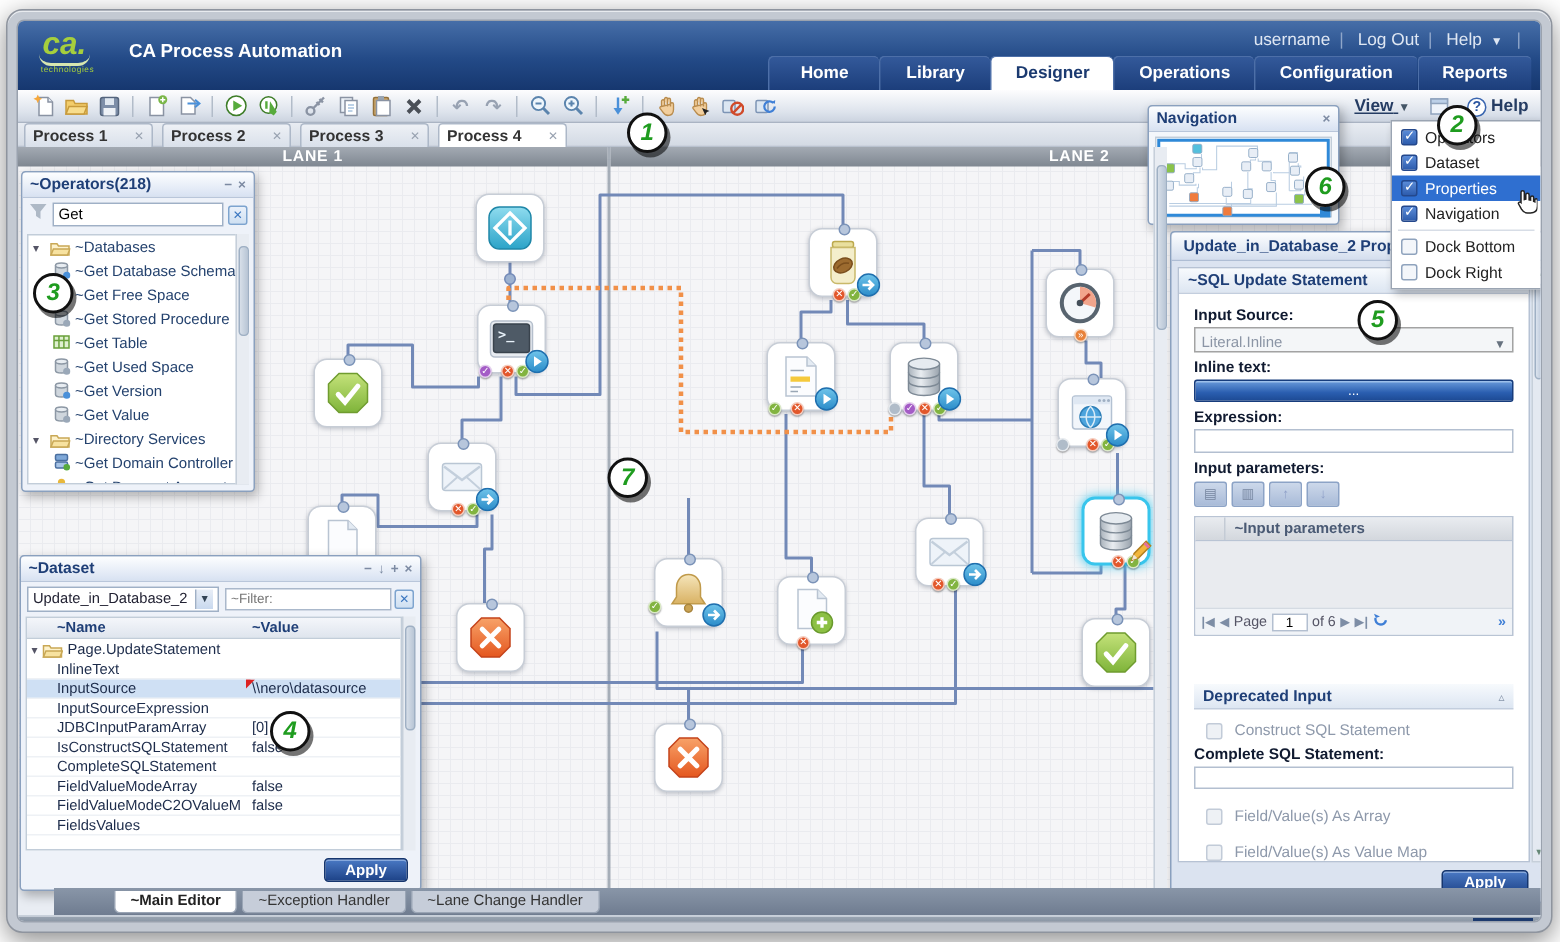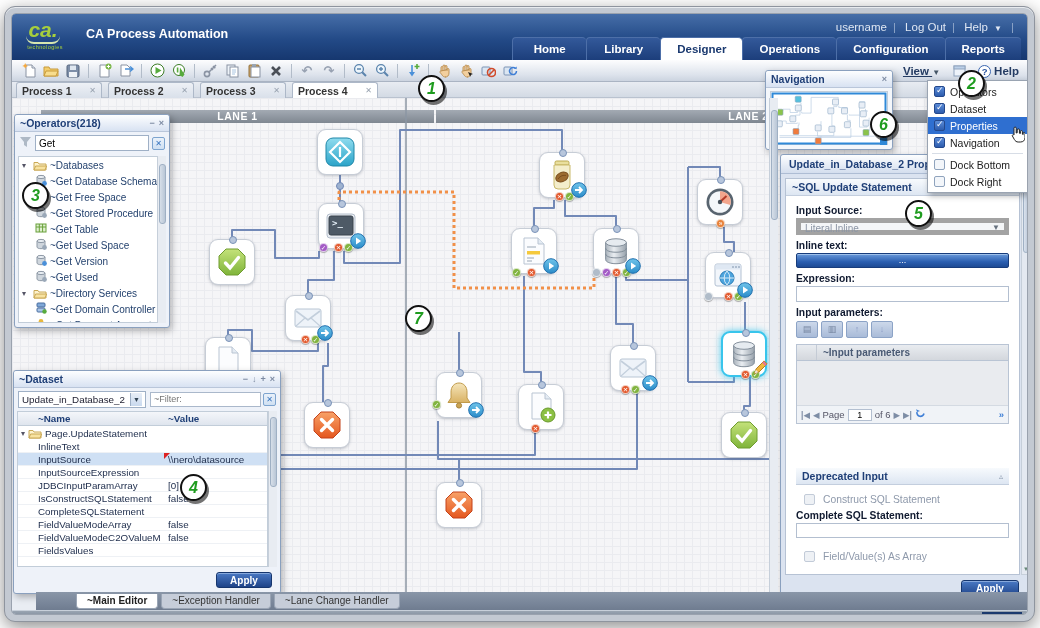--- a/index.html
+++ b/index.html
@@ -32,21 +32,21 @@
   .helpq{display:inline-flex;width:13px;height:13px;border-radius:50%;border:1.5px solid #3a66b0;color:#2a55a0;font-size:9.5px;font-weight:bold;align-items:center;justify-content:center;background:#fff;}
   .helplbl{font-size:11.5px;font-weight:bold;color:#253c63;display:flex;align-items:center;gap:3px;}
   
   .ptabs{position:absolute;left:0;top:68px;width:100%;height:16px;background:linear-gradient(#e8ecf2,#d3dae4);display:flex;padding-left:4px;border-bottom:1px solid #b9c2cf;}
   .ptab{width:86px;height:16px;margin-right:6px;background:linear-gradient(#eef1f6,#d9e0ea);border:1px solid #adb8c8;border-bottom:none;border-radius:3px 3px 0 0;font-size:10.5px;font-weight:bold;color:#333;display:flex;align-items:center;justify-content:space-between;padding:0 5px;}
   .ptab.active{background:#fff;}
   .ptab .x{color:#98a2b0;font-size:8px;}
   
   .canvas{position:absolute;left:0;top:84px;width:1020px;height:494px;background:#f5f5f7;
     background-image:linear-gradient(#eaebef 1px,transparent 1px),linear-gradient(90deg,#eaebef 1px,transparent 1px);background-size:8px 8px;overflow:hidden;}
-  .laneband{position:absolute;left:0;top:12px;height:13px;background:linear-gradient(#a3aab3,#7f8791);color:#fff;font-size:10.5px;font-weight:bold;text-align:center;line-height:13px;letter-spacing:.5px;margin-left:29px;}
+  .laneband{position:absolute;left:0;top:0;height:13px;background:linear-gradient(#a3aab3,#7f8791);color:#fff;font-size:10.5px;font-weight:bold;text-align:center;line-height:13px;letter-spacing:.5px;}
   .lanediv{position:absolute;top:0;bottom:0;width:2px;background:#8b95a3;opacity:.75;}
   svg.wires{position:absolute;left:0;top:0;}
   .node{position:absolute;width:46px;height:46px;background:#fff;border:1px solid #c7cdd6;border-radius:9px;box-shadow:0 1px 3px rgba(70,80,100,.3);display:flex;align-items:center;justify-content:center;}
   .node.sel{border:2px solid #38c5ec;box-shadow:0 0 7px rgba(56,197,236,.9);}
   .node .ic{width:32px;height:32px;}
   .nbadge{position:absolute;right:-3px;bottom:-1px;width:16px;height:16px;}
   .tport{position:absolute;top:-4px;left:19px;width:8px;height:8px;border-radius:50%;background:#b7c6dc;border:1px solid #7b93b8;}
   .bport{position:absolute;bottom:-4px;width:9px;height:9px;border-radius:50%;color:#fff;font-size:6.5px;line-height:8px;text-align:center;border:1px solid rgba(255,255,255,.7);box-shadow:0 1px 1px rgba(0,0,0,.3);}
   
   .panel{position:absolute;background:#eef2f9;border:1px solid #8aa0be;border-radius:3px;box-shadow:2px 3px 7px rgba(0,0,0,.28);}
@@ -94,37 +94,37 @@
   .cb.on:before{content:"✓";position:absolute;left:1px;top:-2px;color:#fff;font-size:9px;font-weight:bold;}
   .vsep{height:1px;background:#d7dde6;margin:2px 4px;}
   
   .props{left:768px;top:140px;width:254px;height:448px;background:#dbe3f0;}
   .propshdr{height:19px;background:linear-gradient(#fdfeff,#d4deee);border-bottom:1px solid #aebdd4;font-size:10.5px;font-weight:bold;color:#1f3f77;display:flex;align-items:center;padding:0 8px;border-radius:3px 3px 0 0;}
   .pbody{position:absolute;left:4px;top:23px;right:13px;bottom:26px;background:#fff;border:1px solid #b6c2d4;overflow:hidden;}
   .sechdr{height:17px;background:linear-gradient(#f7fafd,#dde6f2);border-bottom:1px solid #c3cede;font-size:10.5px;font-weight:bold;color:#1f3f77;display:flex;align-items:center;padding:0 6px;}
   .sechdr .caret{margin-left:auto;color:#8a98ac;font-size:8px;}
   .pform{padding:4px 10px 0 10px;}
   .flabel{font-size:10.3px;font-weight:bold;color:#101a30;margin:5px 0 2px;}
-  .fcombo{height:17px;background:#f4f6f8;border:5px solid #a3a3a3;color:#8b95a5;font-size:10px;display:flex;align-items:flex-start;padding:0 4px;}
+  .fcombo{height:17px;background:#f4f6f8;border:1px solid #a3a3a3;color:#8b95a5;font-size:10px;display:flex;align-items:flex-end;padding:0 4px;}
   .fcombo .car{margin-left:auto;color:#67727f;font-size:8px;}
   .bluebtn{height:15px;background:linear-gradient(#6a9ada,#2a5eb0 60%,#1d4a94);border:1px solid #173c7c;border-radius:2px;color:#fff;font-size:9px;text-align:center;line-height:13px;box-shadow:inset 0 1px 0 #9ec0ea;}
   .finput{height:16px;background:#fff;border:1px solid #b3bfd0;}
   .pbtnrow{display:flex;gap:3px;margin-top:3px;}
   .sbtn{width:22px;height:17px;background:linear-gradient(#ccd8ea,#a9bbd8);border:1px solid #8ca3c6;border-radius:2px;font-size:9px;color:#7686a0;text-align:center;line-height:15px;}
   .pgrid{margin-top:6px;border:1px solid #b9c4d4;}
   .pgridhd{height:16px;background:linear-gradient(#e9ecf0,#d3d7dd);border-bottom:1px solid #b9c4d4;font-size:10px;font-weight:bold;color:#4a5a74;display:flex;align-items:center;}
   .pgridhd .c0{width:20px;border-right:1px solid #c4cbd5;height:100%;}
   .pgridhd .c1{padding-left:6px;text-align:center;}
   .pgridbody{height:44px;background:#e9ebef;}
   .pager{height:18px;background:#f0f3f7;border-top:1px solid #d4dae2;display:flex;align-items:center;font-size:9.5px;color:#55master;color:#556;padding:0 4px;gap:3px;}
   .pager .pg{color:#7d8da5;font-weight:bold;font-size:8.5px;}
   .pager input{width:24px;height:12px;font-size:9px;border:1px solid #b3bfd0;text-align:center;padding:0;}
   .pager .rfr{color:#3f7fd6;font-weight:bold;}
   .pager .more{margin-left:auto;color:#3f7fd6;font-weight:bold;}
-  .dephdr{margin-top:44px;}
+  .dephdr{margin-top:32px;}
   .cbrow{display:flex;align-items:center;gap:8px;margin:9px 0 3px 8px;font-size:10.3px;color:#8e99ab;}
   .cbg{width:11px;height:11px;border:1px solid #c2cbd8;background:#eef1f5;border-radius:2px;}
   .props-footer{position:absolute;right:14px;bottom:4px;width:58px;height:17px;background:linear-gradient(#4a79c4,#1e4388);border:1px solid #16366e;border-radius:3px;color:#fff;font-size:10px;font-weight:bold;text-align:center;line-height:16px;box-shadow:inset 0 1px 0 #86a8dc;}
   .pscroll{position:absolute;right:2px;top:23px;bottom:26px;width:10px;background:#e4e9f1;border:1px solid #c6cfda;}
   .pscroll .up,.pscroll .dn{position:absolute;left:0;width:100%;height:9px;font-size:6px;color:#68realize;color:#687;text-align:center;line-height:9px;}
   .pscroll .dn{bottom:0;}
   .pthumb{position:absolute;left:1px;top:10px;width:6px;height:64px;background:linear-gradient(90deg,#dbe3ee,#b9c6d8);border:1px solid #9fb0c4;border-radius:3px;}
   
   .cscroll{position:absolute;left:757px;top:84px;width:9px;height:494px;background:#e8ecf2;border-left:1px solid #c6cfda;z-index:5;}
   
@@ -738,21 +738,21 @@
                 <circle cx="9.5" cy="9.5" r="2.4" fill="#4a90d9"></circle>
               </svg></span>
             <span>~Get Version</span>
           </div>
           <div class="trow item">
             <span><svg width="12" height="12">
                 <path d="M2 3v6c0 1 1.8 1.7 4 1.7s4-.7 4-1.7V3" fill="#cfd6dd" stroke="#8d98a5"></path>
                 <ellipse cx="6" cy="3" rx="4" ry="1.6" fill="#e8edf2" stroke="#8d98a5"></ellipse>
                 <circle cx="9.5" cy="9.5" r="2.4" fill="#9aa8b8"></circle>
               </svg></span>
-            <span>~Get Used</span>
+            <span>~Get Value</span>
           </div>
           <div class="trow">
             <span class="ar">▾</span>
             <svg width="14" height="11">
               <path d="M1 2.5h4l1 1.5h7v6H1z" fill="#fdf2cc" stroke="#c9a855"></path>
               <path d="M1 10l1.6-4h11L12 10z" fill="#f7e2a0" stroke="#c9a855"></path>
             </svg>
             <span>~Directory Services</span>
           </div>
           <div class="trow item">

